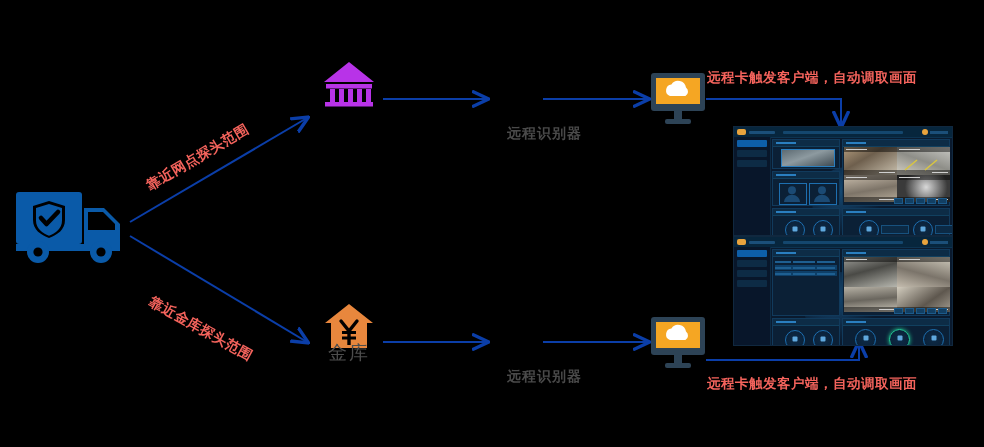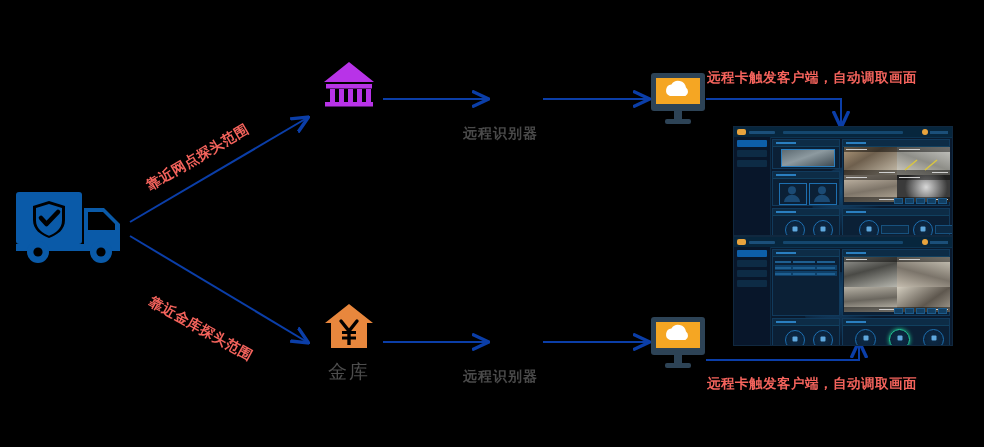--- a/index.html
+++ b/index.html
@@ -12,21 +12,21 @@
   .abs{position:absolute;}
   svg.layer{position:absolute;left:0;top:0;width:984px;height:447px;pointer-events:none;}
 
   
   .node-label{
     position:absolute;color:#4d4d4d;font-size:19px;letter-spacing:2px;
     white-space:nowrap;text-align:center;
   }
   .mid-label{
     position:absolute;color:#4a4a4a;font-size:14px;letter-spacing:1px;
-    white-space:nowrap;font-weight:bold;
+    white-space:nowrap;font-weight:bold;margin-left:44px;
   }
   .red-note{
     position:absolute;color:#f4635c;font-size:13.5px;letter-spacing:.5px;
     white-space:nowrap;font-weight:bold;
   }
   .diag-note{
     position:absolute;color:#f4635c;font-size:14px;letter-spacing:.5px;
     white-space:nowrap;font-weight:bold;transform-origin:left center;
   }
 
@@ -144,21 +144,21 @@
 
   <div class="abs" style="left:323px;top:303px;width:52px;height:48px;">
     <svg viewBox="0 0 52 48" width="52" height="48">
       <path d="M26,1 L50,20 H44 V45 H8 V20 H2 Z" fill="#e8873d"></path>
       <path d="M18,18 L26,28 L34,18" stroke="#000" stroke-width="3.4" fill="none" stroke-linecap="round"></path>
       <rect x="19" y="28" width="14" height="3" fill="#000"></rect>
       <rect x="19" y="33.5" width="14" height="3" fill="#000"></rect>
       <rect x="24.3" y="27" width="3.4" height="15" fill="#000"></rect>
     </svg>
   </div>
-  <div class="node-label" style="left:311px;top:359px;width:76px;">金库</div>
+  <div class="node-label" style="left:311px;top:340px;width:76px;">金库</div>
 
   <div class="mid-label" style="left:463px;top:125px;">远程识别器</div>
   <div class="mid-label" style="left:463px;top:368px;">远程识别器</div>
 
   <div class="abs" style="left:650px;top:72px;width:56px;height:54px;">
     <svg viewBox="0 0 56 54" width="56" height="54">
       <rect x="1" y="1" width="54" height="38" rx="3" fill="#2d4356"></rect>
       <rect x="6" y="6" width="44" height="26" fill="#f5a623"></rect>
       <path d="M20,24 a6,6 0 0 1 1.4,-11.6 a8,8 0 0 1 14.6,3.2 a5,5 0 0 1 -0.6,8.4 z" fill="#fff"></path>
       <rect x="24" y="39" width="8" height="8" fill="#2d4356"></rect>

